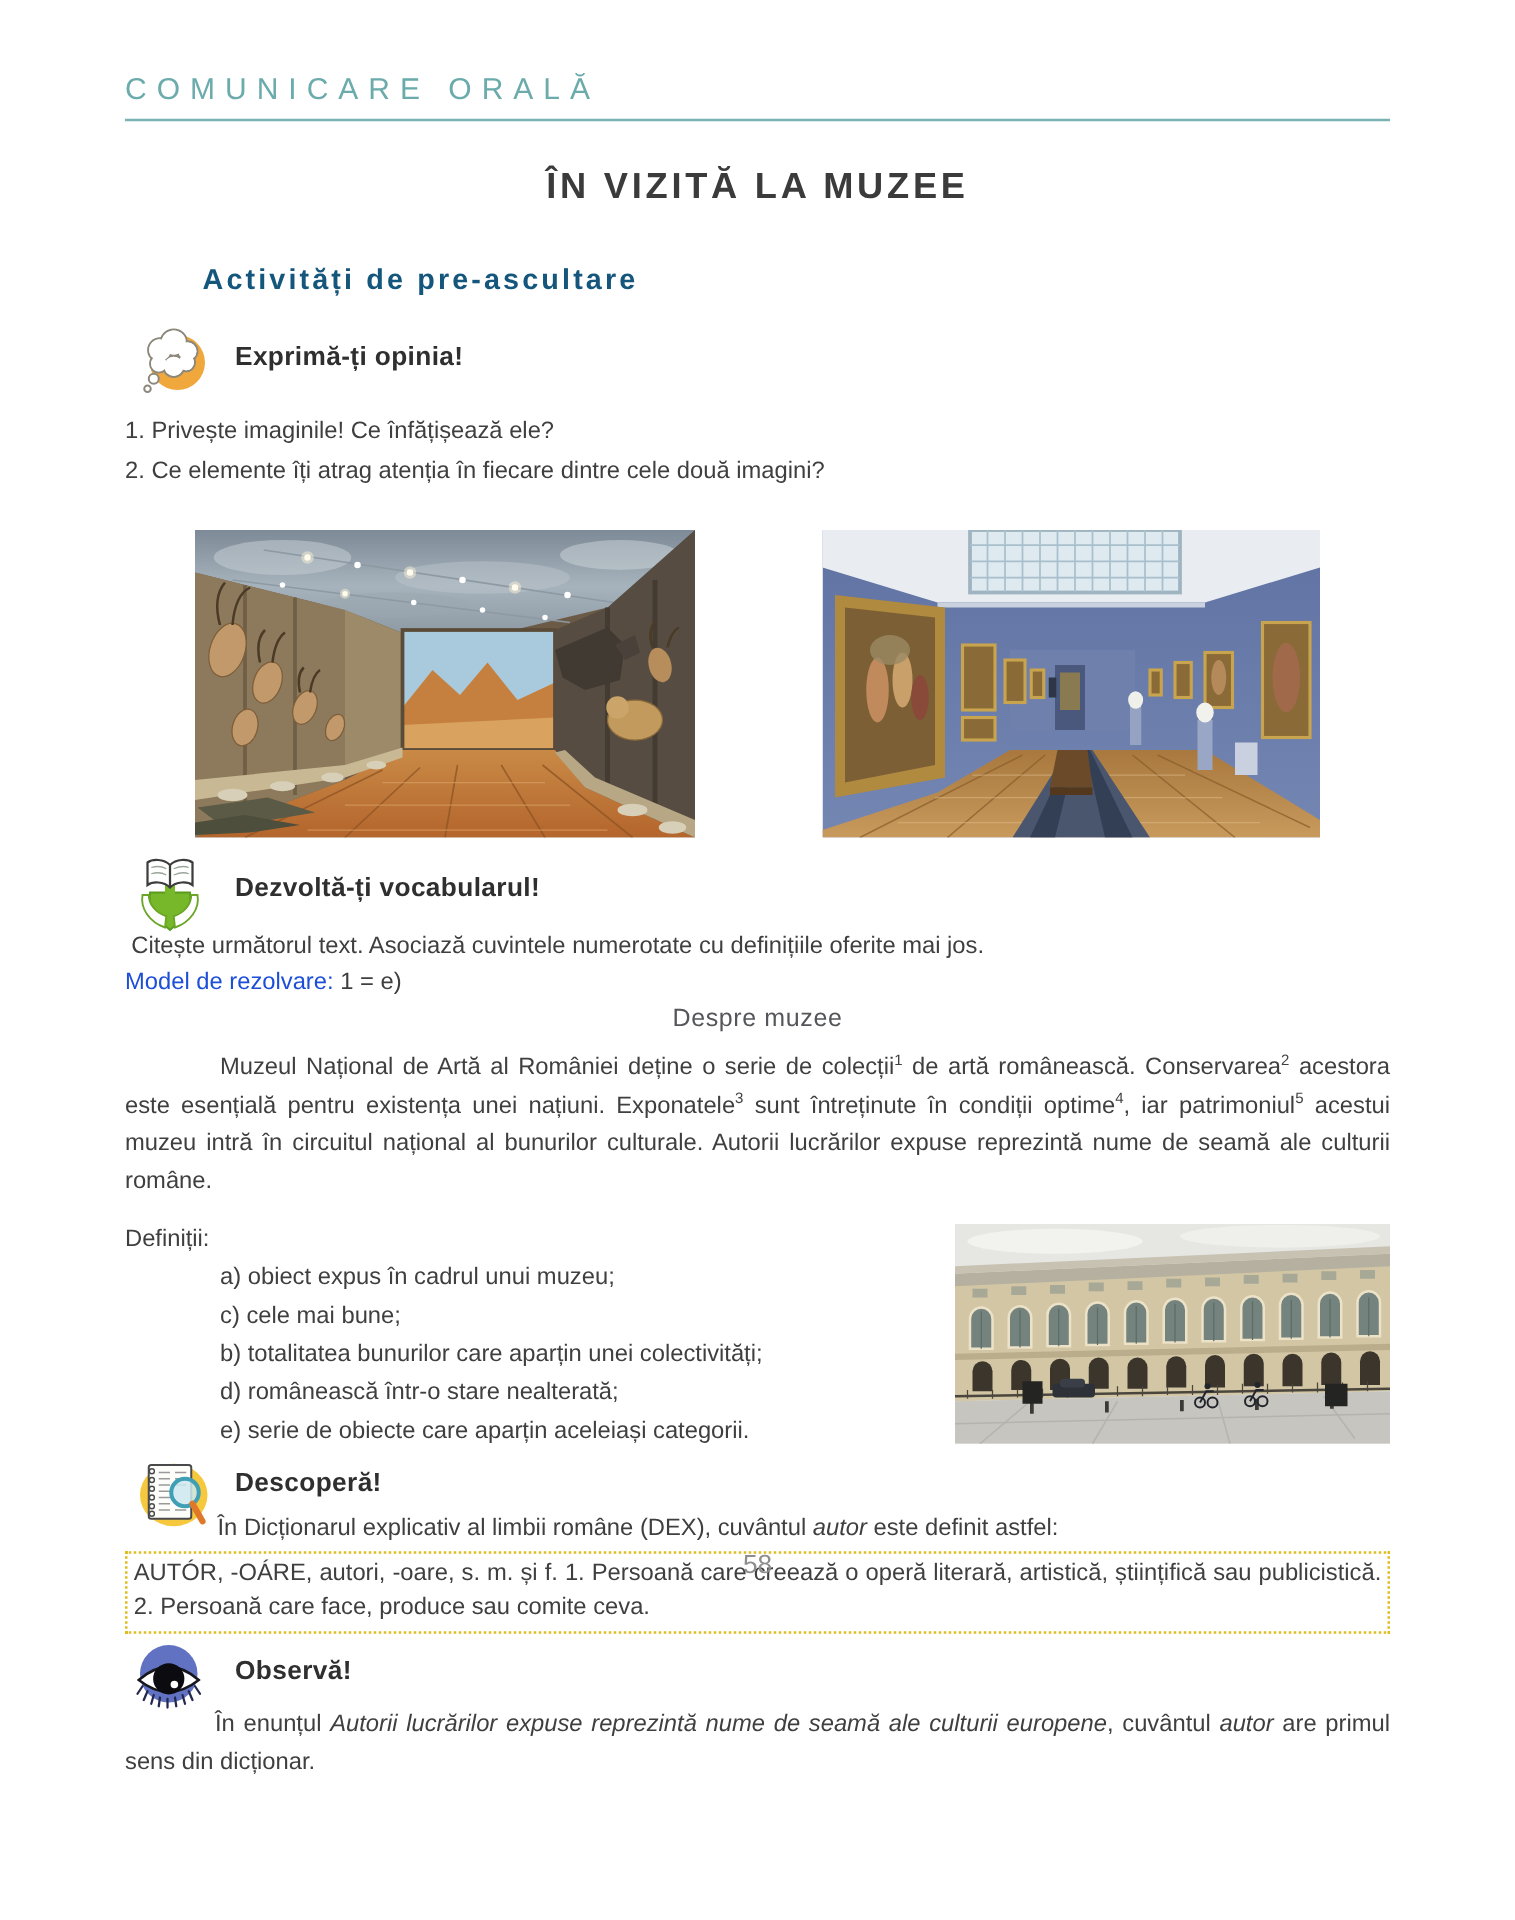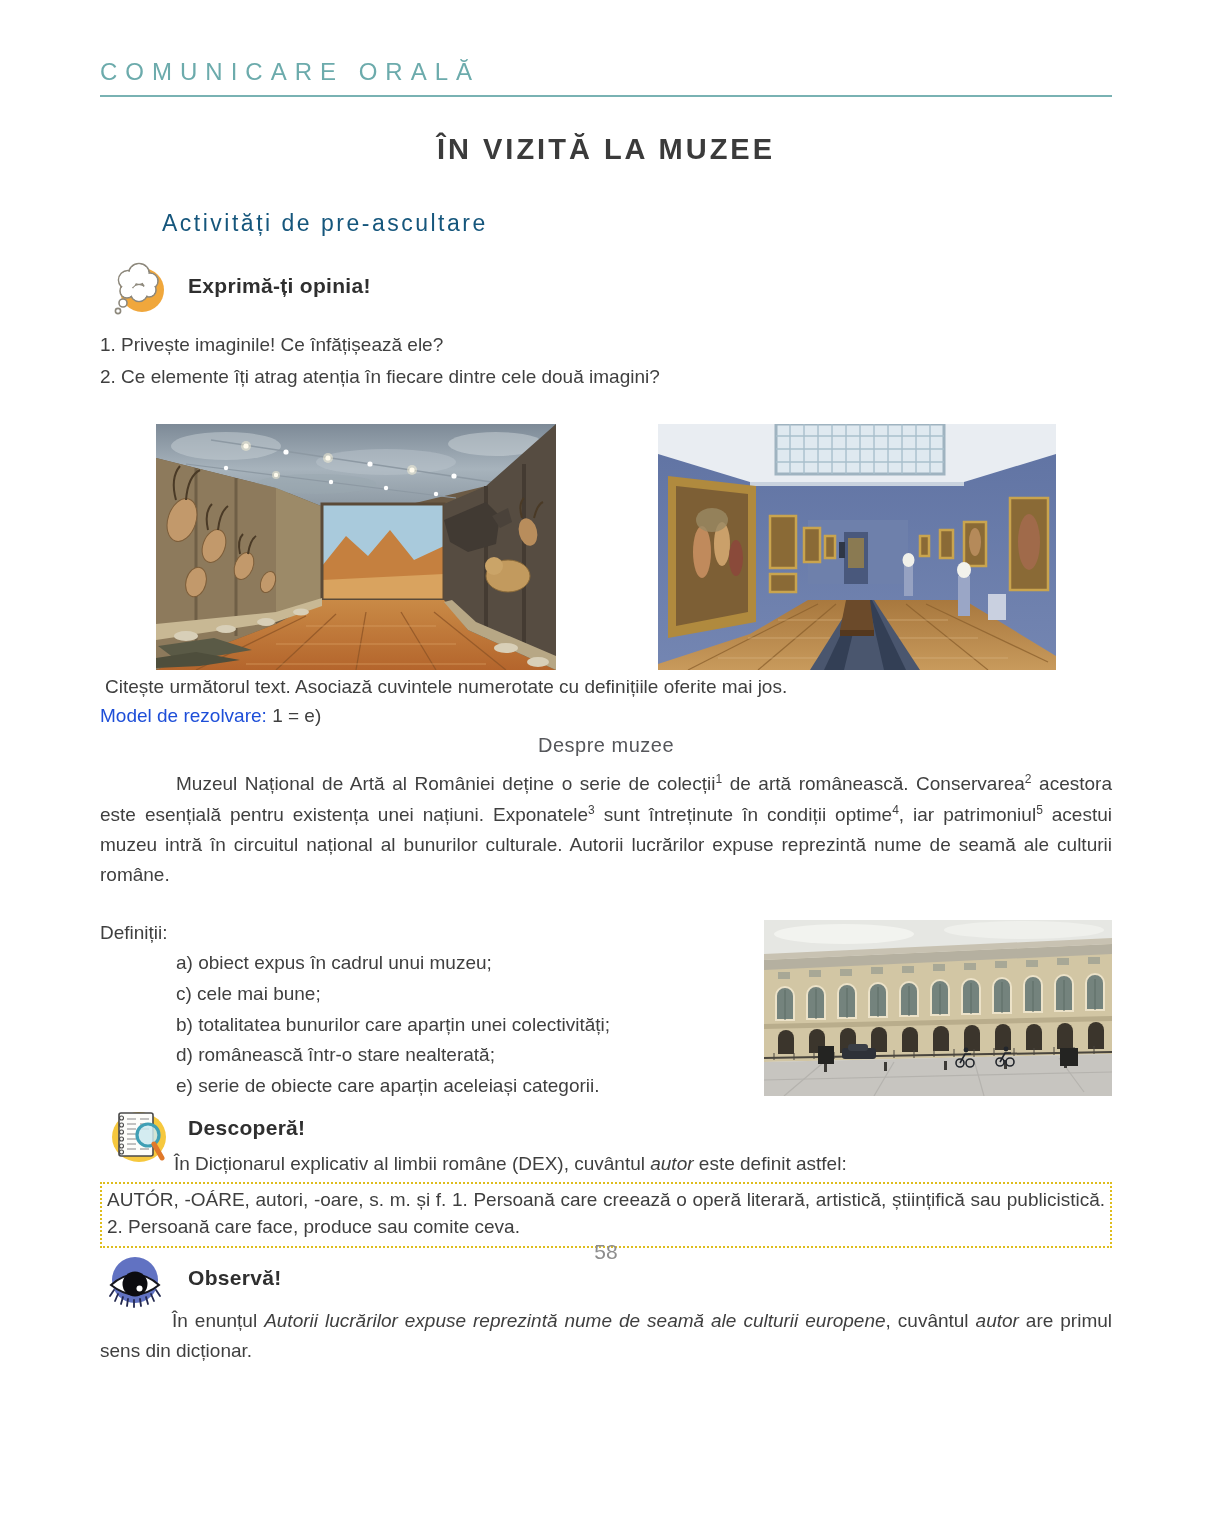--- a/index.html
+++ b/index.html
@@ -5,42 +5,42 @@
   * { margin:0; padding:0; box-sizing:border-box; }
   html,body { width:1212px; height:1536px; background:#ffffff; }
   body { font-family:"Liberation Sans", sans-serif; color:#3f3f3f; position:relative; overflow:hidden; }
   .page { position:relative; width:1212px; height:1300px; padding:58px 100px 0 100px; }
 
   
   .kicker { color:#6cabac; font-size:24px; font-weight:500; letter-spacing:8px; }
   .rule { border:none; border-top:2px solid #79b2b3; margin-top:9px; }
 
   .doc-title { text-align:center; font-size:29px; font-weight:600; letter-spacing:3px; color:#3b3b3b; margin-top:36px; }
-  .subsection { color:#15567c; font-size:23px; font-weight:400; letter-spacing:2.5px; margin-top:44px; margin-left:62px; }
+  .subsection { color:#15567c; font-size:23px; font-weight:700; letter-spacing:2.5px; margin-top:44px; margin-left:62px; }
 
   
   .activity { position:relative; min-height:60px; }
   .activity .icon-slot { position:absolute; left:6px; top:0; width:62px; height:64px; }
   .activity h3 { font-size:21px; font-weight:700; color:#2f2f2f; padding-left:88px; padding-top:15px; letter-spacing:.3px; }
 
   .body-text { font-size:19px; line-height:1.58; color:#3f3f3f; }
   .questions { margin-top:10px; }
   .questions div { font-size:19px; line-height:1.7; }
 
   .photos { display:flex; justify-content:center; gap:102px; margin-top:30px; }
   .photos svg { display:block; }
 
   .instruction { margin-top:2px; padding-left:5px; }
   .model-line { line-height:1.5; }
   .model-label { color:#1d4ed8; }
   .reading-title { text-align:center; font-size:20px; font-weight:400; color:#55565a; margin-top:4px; letter-spacing:.5px; }
   .reading-par { margin-top:12px; text-align:justify; text-indent:76px; line-height:1.6; }
   sup { font-size:12px; line-height:0; }
 
-  .defs-row { display:flex; margin-top:27px; }
+  .defs-row { display:flex; margin-top:16px; }
   .defs { flex:1; padding-right:26px; }
   .defs .defs-label { line-height:1.6; }
   .defs .def-item { padding-left:76px; line-height:1.62; }
   .building-wrap { width:348px; flex:0 0 348px; padding-top:2px; }
 
   .discover-intro { text-indent:74px; line-height:1.45; margin-top:0; }
   .dex-box { margin-top:5px; border:2px dotted #debd1d; padding:3px 5px 5px 5px; line-height:1.42; text-align:justify; }
 
   .observe-par { margin-top:4px; text-align:justify; text-indent:72px; line-height:1.58; }
   .it { font-style:italic; }
@@ -282,20 +282,34 @@
       <ellipse cx="306" cy="146" rx="7" ry="8" fill="#f2f2ec"></ellipse>
       <rect x="330" y="170" width="18" height="26" fill="#c9d0e0"></rect>
 
       <polygon points="182,206 216,206 212,176 188,176" fill="#6b4a2a"></polygon>
       <polygon points="182,206 216,206 216,212 182,212" fill="#54381e"></polygon>
 
       <rect x="181" y="118" width="6" height="16" fill="#2e3646"></rect>
     </svg>
   </div>
 
+  <div class="activity" style="margin-top:14px; min-height:56px;">
+    <span class="icon-slot">
+      <svg width="60" height="62" viewBox="0 0 60 62">
+        <path d="M30,60 C20,52 12,42 14,30 L46,30 C48,42 40,52 30,60 Z" fill="#76b82a" stroke="#5a9a1f" stroke-width="1.5"></path>
+        <path d="M8,32 C6,43 14,54 26,58 L27,49 C18,46 13,39 13,32 Z" fill="#ffffff" stroke="#6aa526" stroke-width="1.5"></path>
+        <path d="M52,32 C54,43 46,54 34,58 L33,49 C42,46 47,39 47,32 Z" fill="#ffffff" stroke="#6aa526" stroke-width="1.5"></path>
+        <rect x="26" y="24" width="8" height="12" fill="#76b82a"></rect>
+        <path d="M30,8 C25,3 16,3 12,6 L12,24 C16,21 25,21 30,26 C35,21 44,21 48,24 L48,6 C44,3 35,3 30,8 Z" fill="#ffffff" stroke="#3d3d3d" stroke-width="1.8"></path>
+        <line x1="30" y1="8" x2="30" y2="26" stroke="#3d3d3d" stroke-width="1.8"></line>
+        <path d="M15,10 q7,-2 12,1 M15,15 q7,-2 12,1 M33,11 q7,-3 12,-1 M33,16 q7,-3 12,-1" stroke="#9aa59a" stroke-width="1" fill="none"></path>
+      </svg>
+    </span>
+    <h3>Dezvoltă-ți vocabularul!</h3>
+  </div>
 
   <p class="body-text instruction">Citește următorul text. Asociază cuvintele numerotate cu definițiile oferite mai jos.</p>
   <p class="body-text model-line"><span class="model-label">Model de rezolvare:</span><span> 1 = e)</span></p>
 
   <h3 class="reading-title">Despre muzee</h3>
 
   <p class="body-text reading-par"><span>Muzeul Național de Artă al României deține o serie de colecții</span><sup>1</sup><span> de artă românească. Conservarea</span><sup>2</sup><span> acestora este esențială pentru existența unei națiuni. Exponatele</span><sup>3</sup><span> sunt întreținute în condiții optime</span><sup>4</sup><span>, iar patrimoniul</span><sup>5</sup><span> acestui muzeu intră în circuitul național al bunurilor culturale. Autorii lucrărilor expuse reprezintă nume de seamă ale culturii române.</span></p>
 
   <div class="defs-row">
     <div class="defs body-text">

